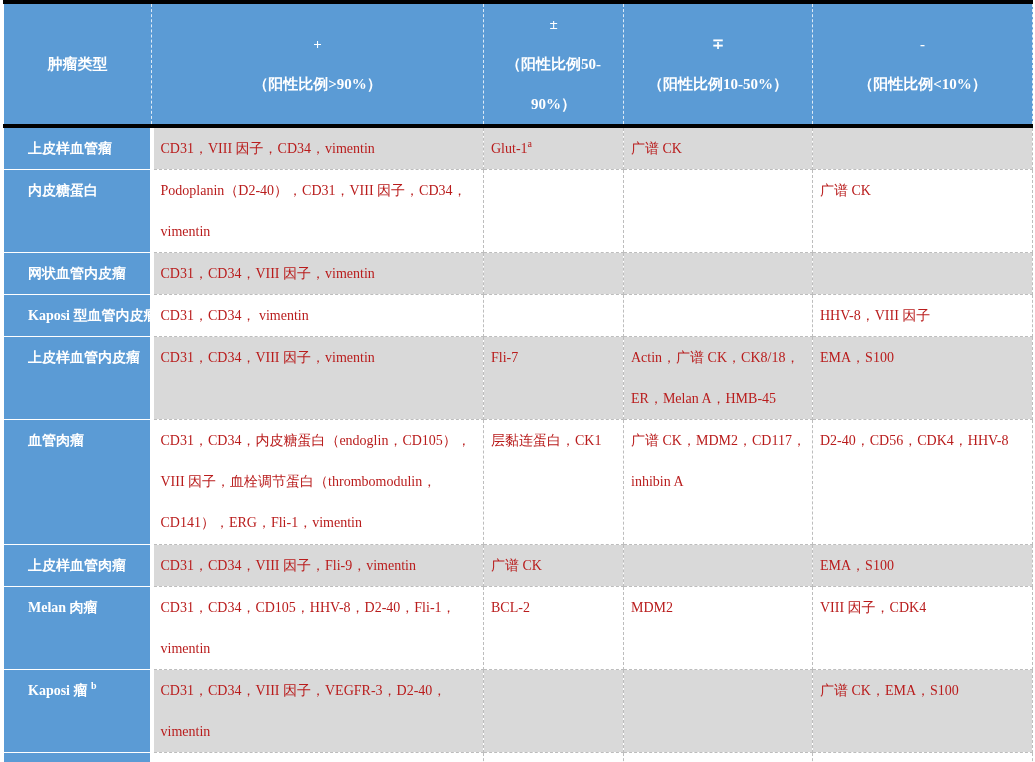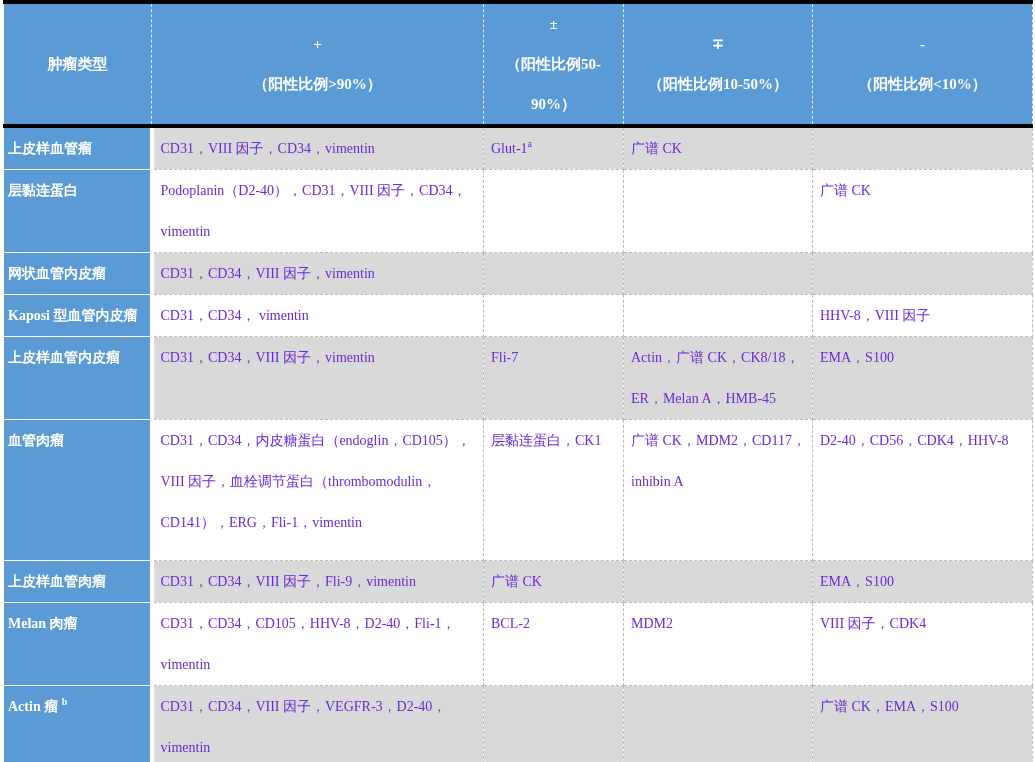--- a/index.html
+++ b/index.html
@@ -12,34 +12,34 @@
   }
   thead th{
     background:#5b9bd5;color:#fff;font-weight:bold;font-size:15px;
     padding:0;vertical-align:middle;
     border:1px dashed rgba(255,255,255,.8);
     border-bottom:4px solid #000;
     height:84px;
   }
   th .sym,th .sub{line-height:40px;text-align:center;}
   td{
-    font-size:14px;color:#6d28d9;vertical-align:top;
+    font-size:14px;color:#b91c1c;vertical-align:top;
     padding:0 4px 0 7px;line-height:41px;
     border:1px dashed #bdbdbd;
     overflow:hidden;
   }
   td.type{
     background:#5b9bd5;color:#fff;font-weight:bold;
     border:1px dashed rgba(255,255,255,.85);
     border-right:4px solid #fff;
-    white-space:nowrap;padding-left:4px;
+    white-space:nowrap;padding-left:24px;
   }
   tbody tr:nth-child(odd) td:not(.type){background:#d9d9d9;}
   tbody tr:nth-child(even) td:not(.type){background:#ffffff;}
-  tr.r41{height:41px}tr.r42{height:42px}tr.r83{height:83px}tr.r125{height:141px}
+  tr.r41{height:41px}tr.r42{height:42px}tr.r83{height:83px}tr.r125{height:125px}
   sup{font-size:10px;line-height:0;vertical-align:super;}
 </style>
 </head>
 <body>
 
 <table>
   <colgroup>
     <col style="width:148px">
       <col style="width:332px">
       <col style="width:140px">
@@ -72,21 +72,21 @@
   </thead>
   <tbody>
     <tr class="r41">
       <td class="type"><span>上皮样血管瘤</span></td>
       <td><span>CD31，VIII 因子，CD34，vimentin</span></td>
       <td><span>Glut-1</span><sup>a</sup></td>
       <td><span>广谱 CK</span></td>
       <td><span></span></td>
     </tr>
     <tr class="r42">
-      <td class="type"><span>层黏连蛋白</span></td>
+      <td class="type"><span>内皮糖蛋白</span></td>
       <td><span>Podoplanin（D2-40），CD31，VIII 因子，CD34，vimentin</span></td>
       <td><span></span></td>
       <td><span></span></td>
       <td><span>广谱 CK</span></td>
     </tr>
     <tr class="r41">
       <td class="type"><span>网状血管内皮瘤</span></td>
       <td><span>CD31，CD34，VIII 因子，vimentin</span></td>
       <td><span></span></td>
       <td><span></span></td>
@@ -121,21 +121,21 @@
       <td><span>EMA，S100</span></td>
     </tr>
     <tr class="r42">
       <td class="type"><span>Melan 肉瘤</span></td>
       <td><span>CD31，CD34，CD105，HHV-8，D2-40，Fli-1，vimentin</span></td>
       <td><span>BCL-2</span></td>
       <td><span>MDM2</span></td>
       <td><span>VIII 因子，CDK4</span></td>
     </tr>
     <tr class="r41">
-      <td class="type"><span>Actin 瘤 </span><sup>b</sup></td>
+      <td class="type"><span>Kaposi 瘤 </span><sup>b</sup></td>
       <td><span>CD31，CD34，VIII 因子，VEGFR-3，D2-40，vimentin</span></td>
       <td><span></span></td>
       <td><span></span></td>
       <td><span>广谱 CK，EMA，S100</span></td>
     </tr>
     <tr class="r83">
       <td class="type"></td>
       <td></td>
       <td></td>
       <td></td>

